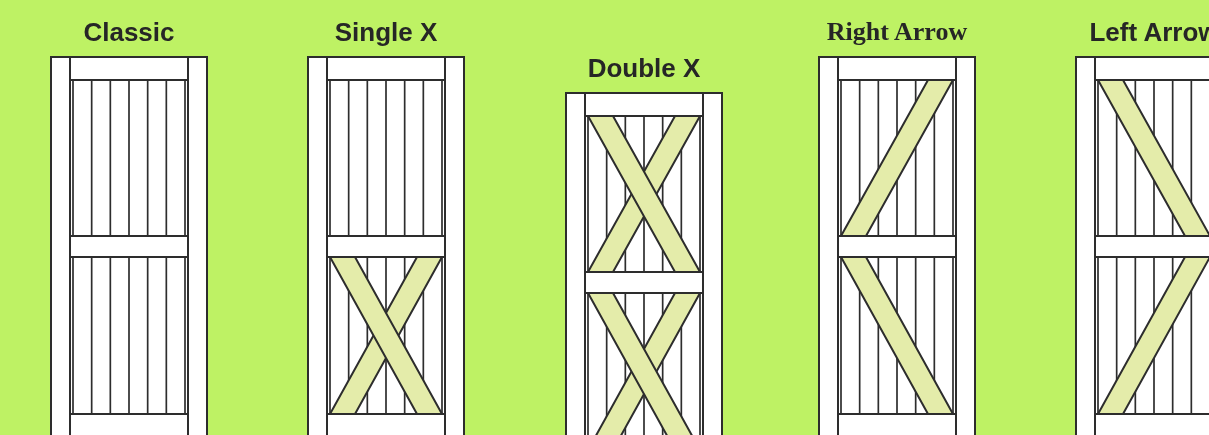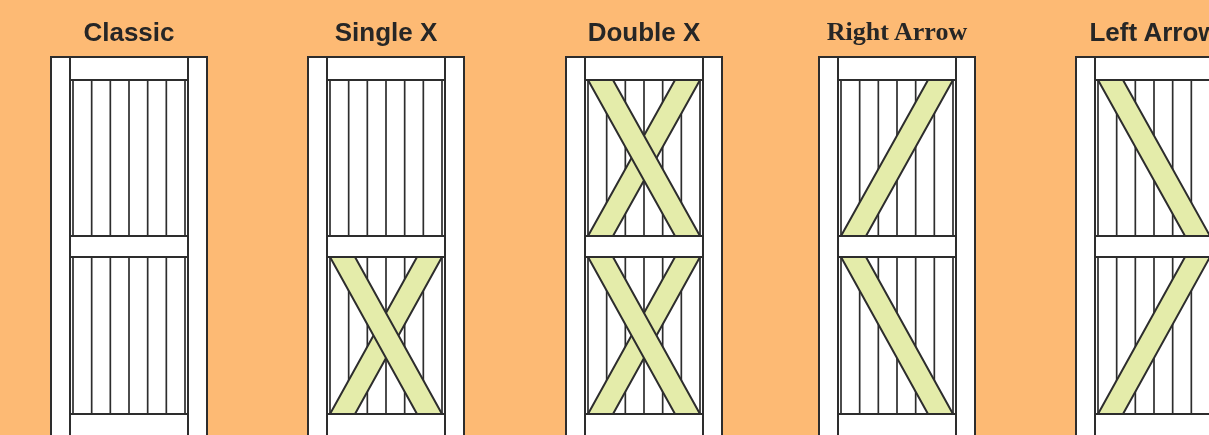--- a/index.html
+++ b/index.html
@@ -36,21 +36,21 @@
   .door-art {
     margin-top: 6px;
     width: 158px;
     height: 382px;
   }
   .door-art svg { display: block; }
 </style>
 </head>
 <body>
 
-<div class="canvas" style="background: #fdba74;">
+<div class="canvas" style="background: #bef264;">
 
   <figure class="door-figure" style="left:10px">
     <figcaption class="door-title" style="color: rgb(38, 38, 38);">Classic</figcaption>
     <div class="door-art">
         <svg width="158" height="382" viewBox="0 0 158 382" xmlns="http://www.w3.org/2000/svg">
           <rect x="1" y="1" width="156" height="380" fill="#ffffff" stroke="#2d2d2d" stroke-width="2"></rect>
           <line x1="23" y1="24" x2="23" y2="180" stroke="#2d2d2d" stroke-width="1.7"></line>
           <line x1="41.67" y1="24" x2="41.67" y2="180" stroke="#2d2d2d" stroke-width="1.7"></line>
           <line x1="60.33" y1="24" x2="60.33" y2="180" stroke="#2d2d2d" stroke-width="1.7"></line>
           <line x1="79" y1="24" x2="79" y2="180" stroke="#2d2d2d" stroke-width="1.7"></line>
@@ -99,21 +99,21 @@
           <line x1="138" y1="1" x2="138" y2="381" stroke="#2d2d2d" stroke-width="2"></line>
           <line x1="20" y1="24" x2="138" y2="24" stroke="#2d2d2d" stroke-width="2"></line>
           <line x1="20" y1="180" x2="138" y2="180" stroke="#2d2d2d" stroke-width="2"></line>
           <line x1="20" y1="201" x2="138" y2="201" stroke="#2d2d2d" stroke-width="2"></line>
           <line x1="20" y1="358" x2="138" y2="358" stroke="#2d2d2d" stroke-width="2"></line>
         </svg>
       </div>
   </figure>
 
   <figure class="door-figure" style="left:525px">
-    <figcaption class="door-title" style="color: rgb(38, 38, 38);">Double X</figcaption>
+    <figcaption class="door-title" style="color: rgb(38, 38, 38); margin-top: 36px;">Double X</figcaption>
     <div class="door-art">
         <svg width="158" height="382" viewBox="0 0 158 382" xmlns="http://www.w3.org/2000/svg">
           <rect x="1" y="1" width="156" height="380" fill="#ffffff" stroke="#2d2d2d" stroke-width="2"></rect>
           <line x1="23" y1="24" x2="23" y2="180" stroke="#2d2d2d" stroke-width="1.7"></line>
           <line x1="41.67" y1="24" x2="41.67" y2="180" stroke="#2d2d2d" stroke-width="1.7"></line>
           <line x1="60.33" y1="24" x2="60.33" y2="180" stroke="#2d2d2d" stroke-width="1.7"></line>
           <line x1="79" y1="24" x2="79" y2="180" stroke="#2d2d2d" stroke-width="1.7"></line>
           <line x1="97.67" y1="24" x2="97.67" y2="180" stroke="#2d2d2d" stroke-width="1.7"></line>
           <line x1="116.33" y1="24" x2="116.33" y2="180" stroke="#2d2d2d" stroke-width="1.7"></line>
           <line x1="135" y1="24" x2="135" y2="180" stroke="#2d2d2d" stroke-width="1.7"></line>

